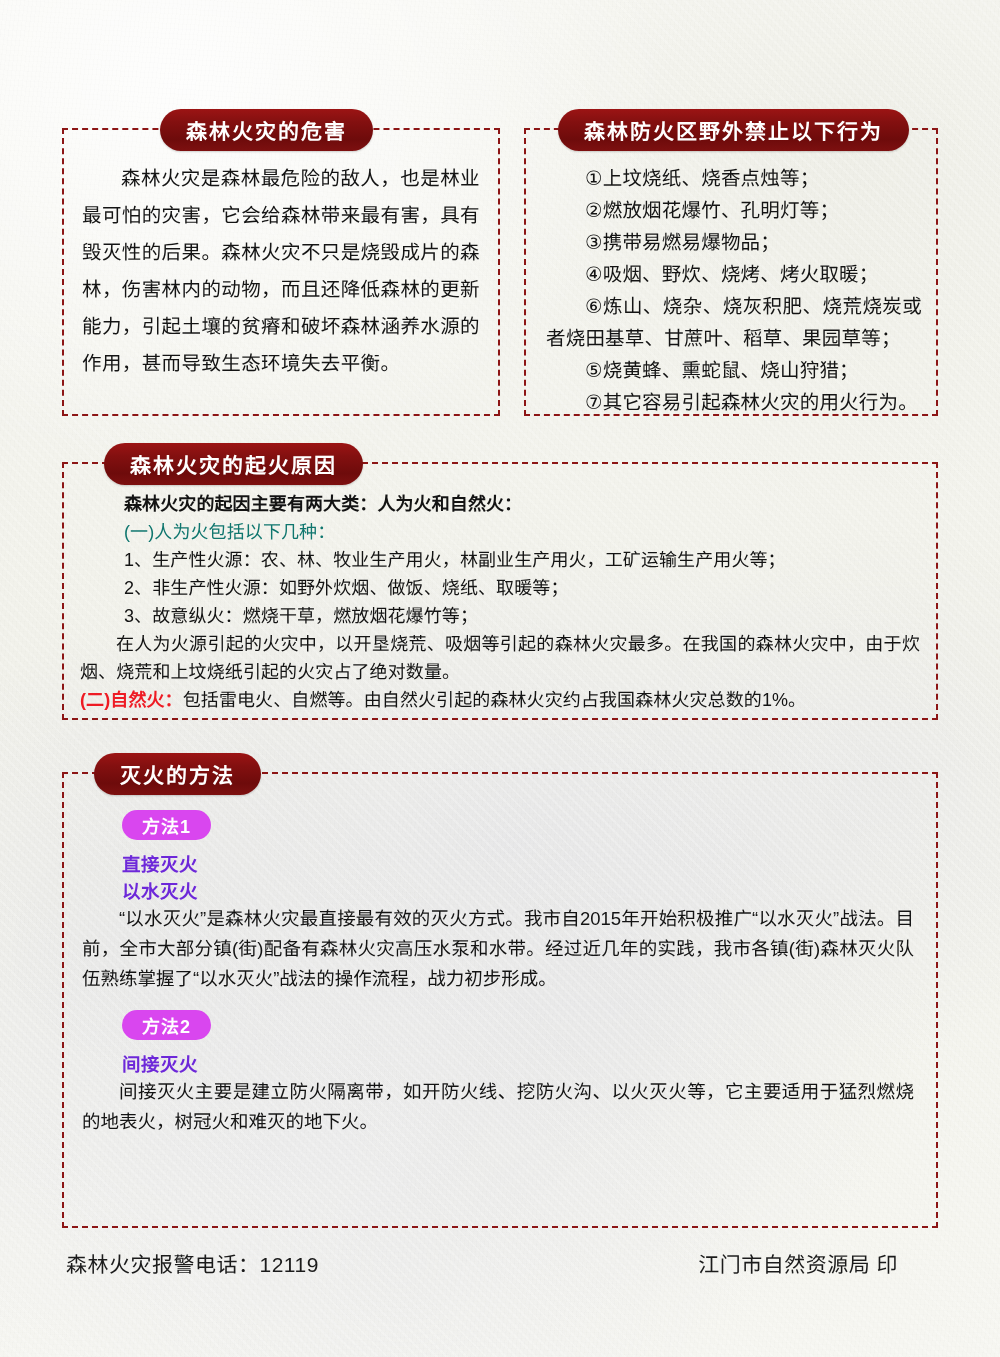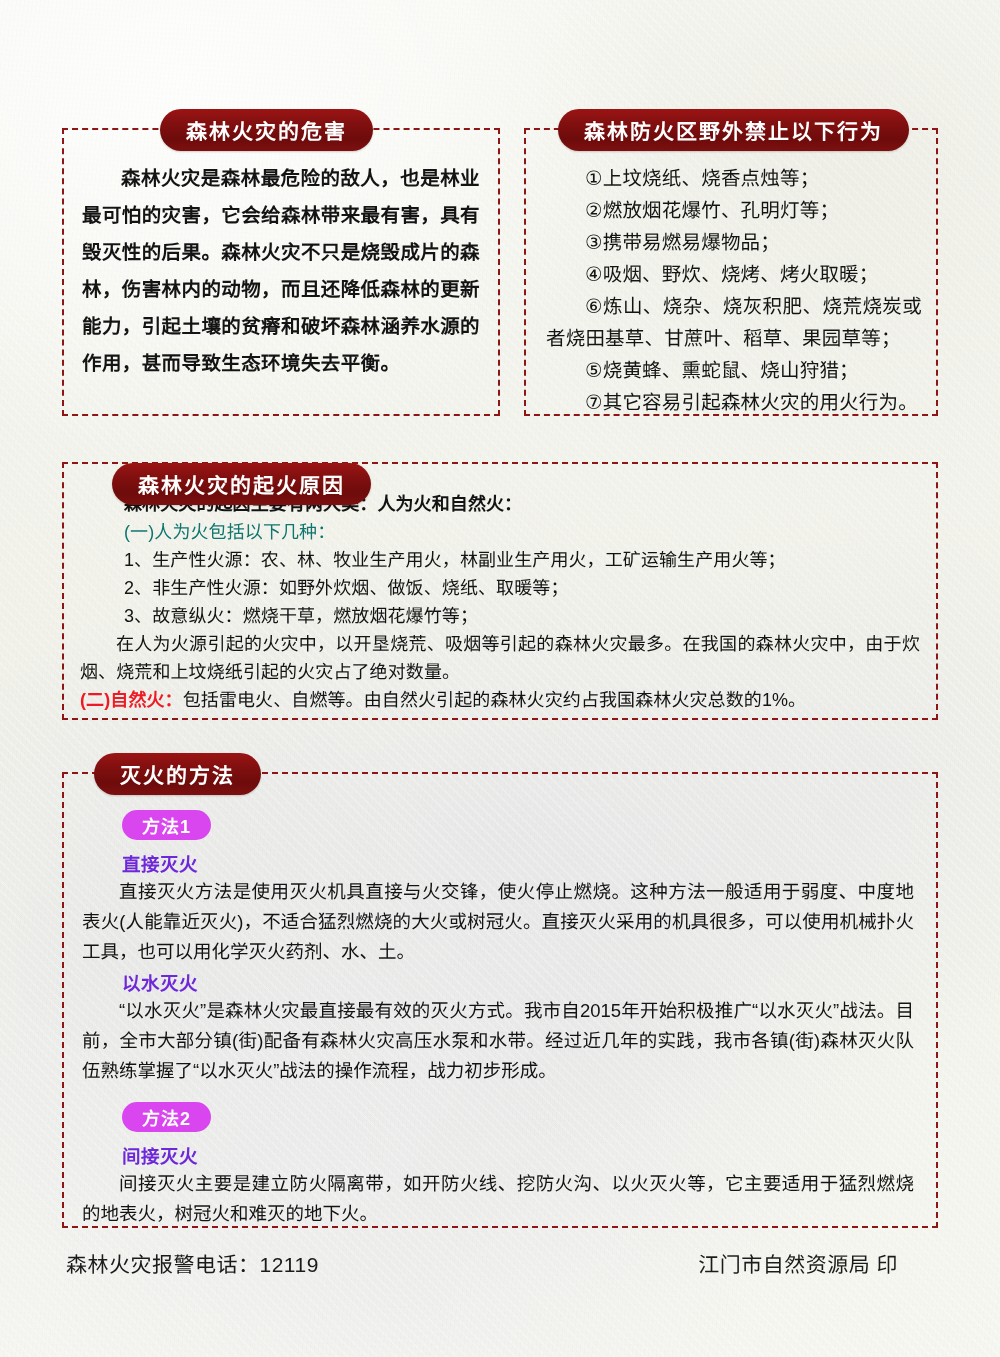--- a/index.html
+++ b/index.html
@@ -90,21 +90,21 @@
   
   #panel-hazards { left: 62px; top: 128px; width: 438px; height: 288px; }
   #panel-hazards .panel-title { left: 96px; }
 
   
   #panel-prohibited { left: 524px; top: 128px; width: 414px; height: 288px; }
   #panel-prohibited .panel-title { left: 32px; }
 
   
   #panel-causes { left: 62px; top: 462px; width: 876px; height: 258px; }
-  #panel-causes .panel-title { left: 48px; margin-top: 20px; }
+  #panel-causes .panel-title { left: 40px; }
 
   
   #panel-methods { left: 62px; top: 772px; width: 876px; height: 456px; }
   #panel-methods .panel-title { left: 30px; }
 
   .panel-inner {
     position: relative;
     height: 100%;
     box-sizing: border-box;
   }
@@ -115,21 +115,20 @@
     font-size: 19.5px;
     line-height: 34px;
     color: #141414;
     text-align: justify;
     text-justify: inter-ideograph;
   }
   .para.indent { text-indent: 2em; }
 
   #panel-hazards .body {
     padding: 30px 18px 0 18px;
-    font-weight: bold;
   }
   #panel-hazards .para {
     font-size: 19.5px;
     line-height: 37px;
     letter-spacing: 0.4px;
   }
 
   #panel-prohibited .body {
     padding: 32px 14px 0 20px;
   }
@@ -270,21 +269,20 @@
     </div>
   </section>
 
   <section class="panel" id="panel-methods">
     <div class="panel-title">灭火的方法</div>
     <div class="panel-inner">
       <div class="body">
 
         <div class="method-badge">方法1</div>
         <p class="sub-head">直接灭火</p>
-        <p class="method-para">直接灭火方法是使用灭火机具直接与火交锋，使火停止燃烧。这种方法一般适用于弱度、中度地表火(人能靠近灭火)，不适合猛烈燃烧的大火或树冠火。直接灭火采用的机具很多，可以使用机械扑火工具，也可以用化学灭火药剂、水、土。</p>
         <p class="sub-head">以水灭火</p>
         <p class="method-para">“以水灭火”是森林火灾最直接最有效的灭火方式。我市自2015年开始积极推广“以水灭火”战法。目前，全市大部分镇(街)配备有森林火灾高压水泵和水带。经过近几年的实践，我市各镇(街)森林灭火队伍熟练掌握了“以水灭火”战法的操作流程，战力初步形成。</p>
 
         <div class="spacer-14"></div>
 
         <div class="method-badge">方法2</div>
         <p class="sub-head">间接灭火</p>
         <p class="method-para">间接灭火主要是建立防火隔离带，如开防火线、挖防火沟、以火灭火等，它主要适用于猛烈燃烧的地表火，树冠火和难灭的地下火。</p>
 
       </div>

